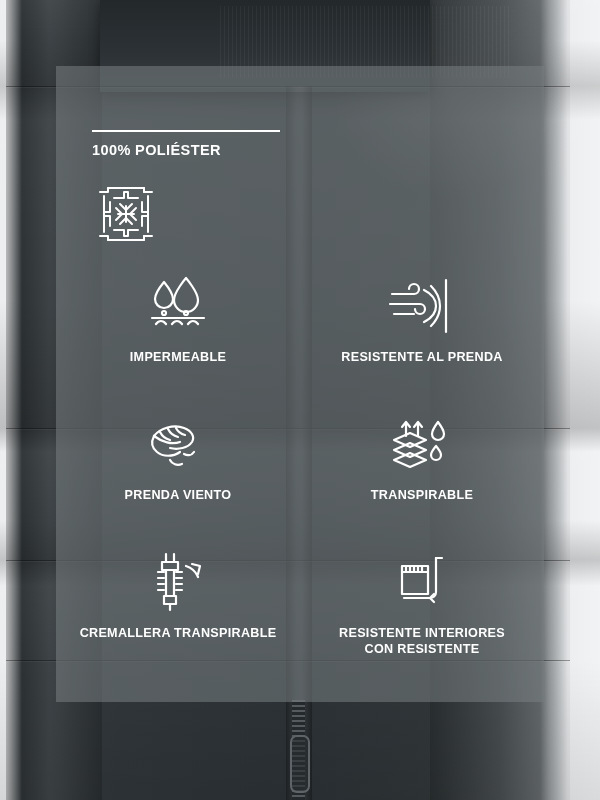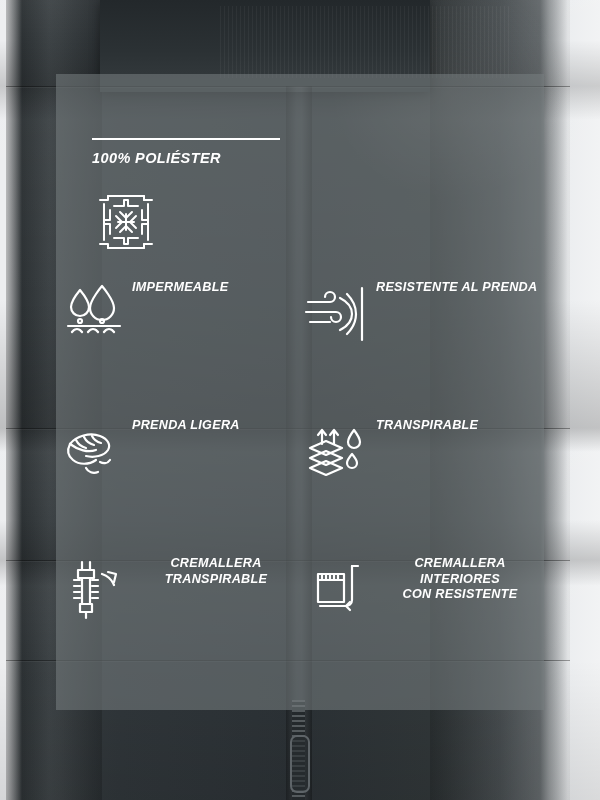--- a/index.html
+++ b/index.html
@@ -143,26 +143,25 @@
     width: 564px;
     height: 1px;
     background: rgba(0,0,0,0.35);
     box-shadow: 0 1px 0 rgba(255,255,255,0.05);
   }
 
   
   .overlay {
     position: absolute;
     left: 56px;
-    top: 74px;
+    top: 66px;
     width: 488px;
     height: 636px;
     background: rgba(120,126,128,0.56);
     backdrop-filter: blur(0.5px);
-    font-style: italic;
   }
 
   .rule {
     position: absolute;
     left: 36px;
     top: 64px;
     width: 188px;
     height: 2px;
     background: #ffffff;
   }
@@ -191,21 +190,22 @@
     left: 0;
     top: 200px;
     width: 488px;
     display: grid;
     grid-template-columns: 1fr 1fr;
     grid-auto-rows: 138px;
   }
   .cell {
     position: relative;
     display: flex;
-    flex-direction: row;
+    flex-direction: column;
+    align-items: center;
     justify-content: flex-start;
   }
   .cell .ico {
     width: 76px;
     height: 76px;
     margin-top: 2px;
     display: flex;
     align-items: center;
     justify-content: center;
   }
@@ -303,21 +303,21 @@
         <div class="ico">
           <svg viewBox="0 0 76 76" width="76" height="76" fill="none" stroke="#ffffff" stroke-width="2.2" stroke-linecap="round" stroke-linejoin="round">
             <path d="M14 30c6-8 20-12 30-8 8 3 11 9 8 14-4 6-14 8-22 6"></path>
             <path d="M14 30c8 6 18 9 26 6"></path>
             <path d="M20 26c2 4 6 7 10 8M28 23c2 4 6 7 10 8M36 22c2 4 5 6 9 7"></path>
             <path d="M14 30c-3 6-2 12 3 16 6 5 16 5 23 0"></path>
             <path d="M44 48c4 2 8 1 10-2"></path>
             <path d="M30 54c2 4 7 6 12 4"></path>
           </svg>
         </div>
-        <div class="label">PRENDA LIGERA</div>
+        <div class="label">PRENDA VIENTO</div>
       </div>
 
       <div class="cell">
         <div class="ico">
           <svg viewBox="0 0 76 76" width="76" height="76" fill="none" stroke="#ffffff" stroke-width="2.2" stroke-linecap="round" stroke-linejoin="round">
             <path d="M10 34l16-7 16 7-16 7-16-7z"></path>
             <path d="M10 44l16-7 16 7-16 7-16-7z"></path>
             <path d="M10 54l16-7 16 7-16 7-16-7z"></path>
             <path d="M22 30V16M22 16l-4 5M22 16l4 5"></path>
             <path d="M34 30V16M34 16l-4 5M34 16l4 5"></path>
@@ -350,20 +350,20 @@
           <svg viewBox="0 0 76 76" width="76" height="76" fill="none" stroke="#ffffff" stroke-width="2.2" stroke-linecap="round" stroke-linejoin="round">
             <path d="M18 22h26v28H18z"></path>
             <path d="M18 28h26"></path>
             <path d="M22 22v6M26 22v6M30 22v6M34 22v6M38 22v6"></path>
             <path d="M52 14v34c0 4-3 6-6 6H20"></path>
             <path d="M52 14h6"></path>
             <path d="M46 54l4-4M46 54l4 4"></path>
           </svg>
         </div>
         <div class="label">
-          <span>CREMALLERA INTERIORES</span><br>
+          <span>RESISTENTE INTERIORES</span><br>
           <span>CON RESISTENTE</span>
         </div>
       </div>
 
     </div>
   </div>
 </div>
 
 </body></html>

